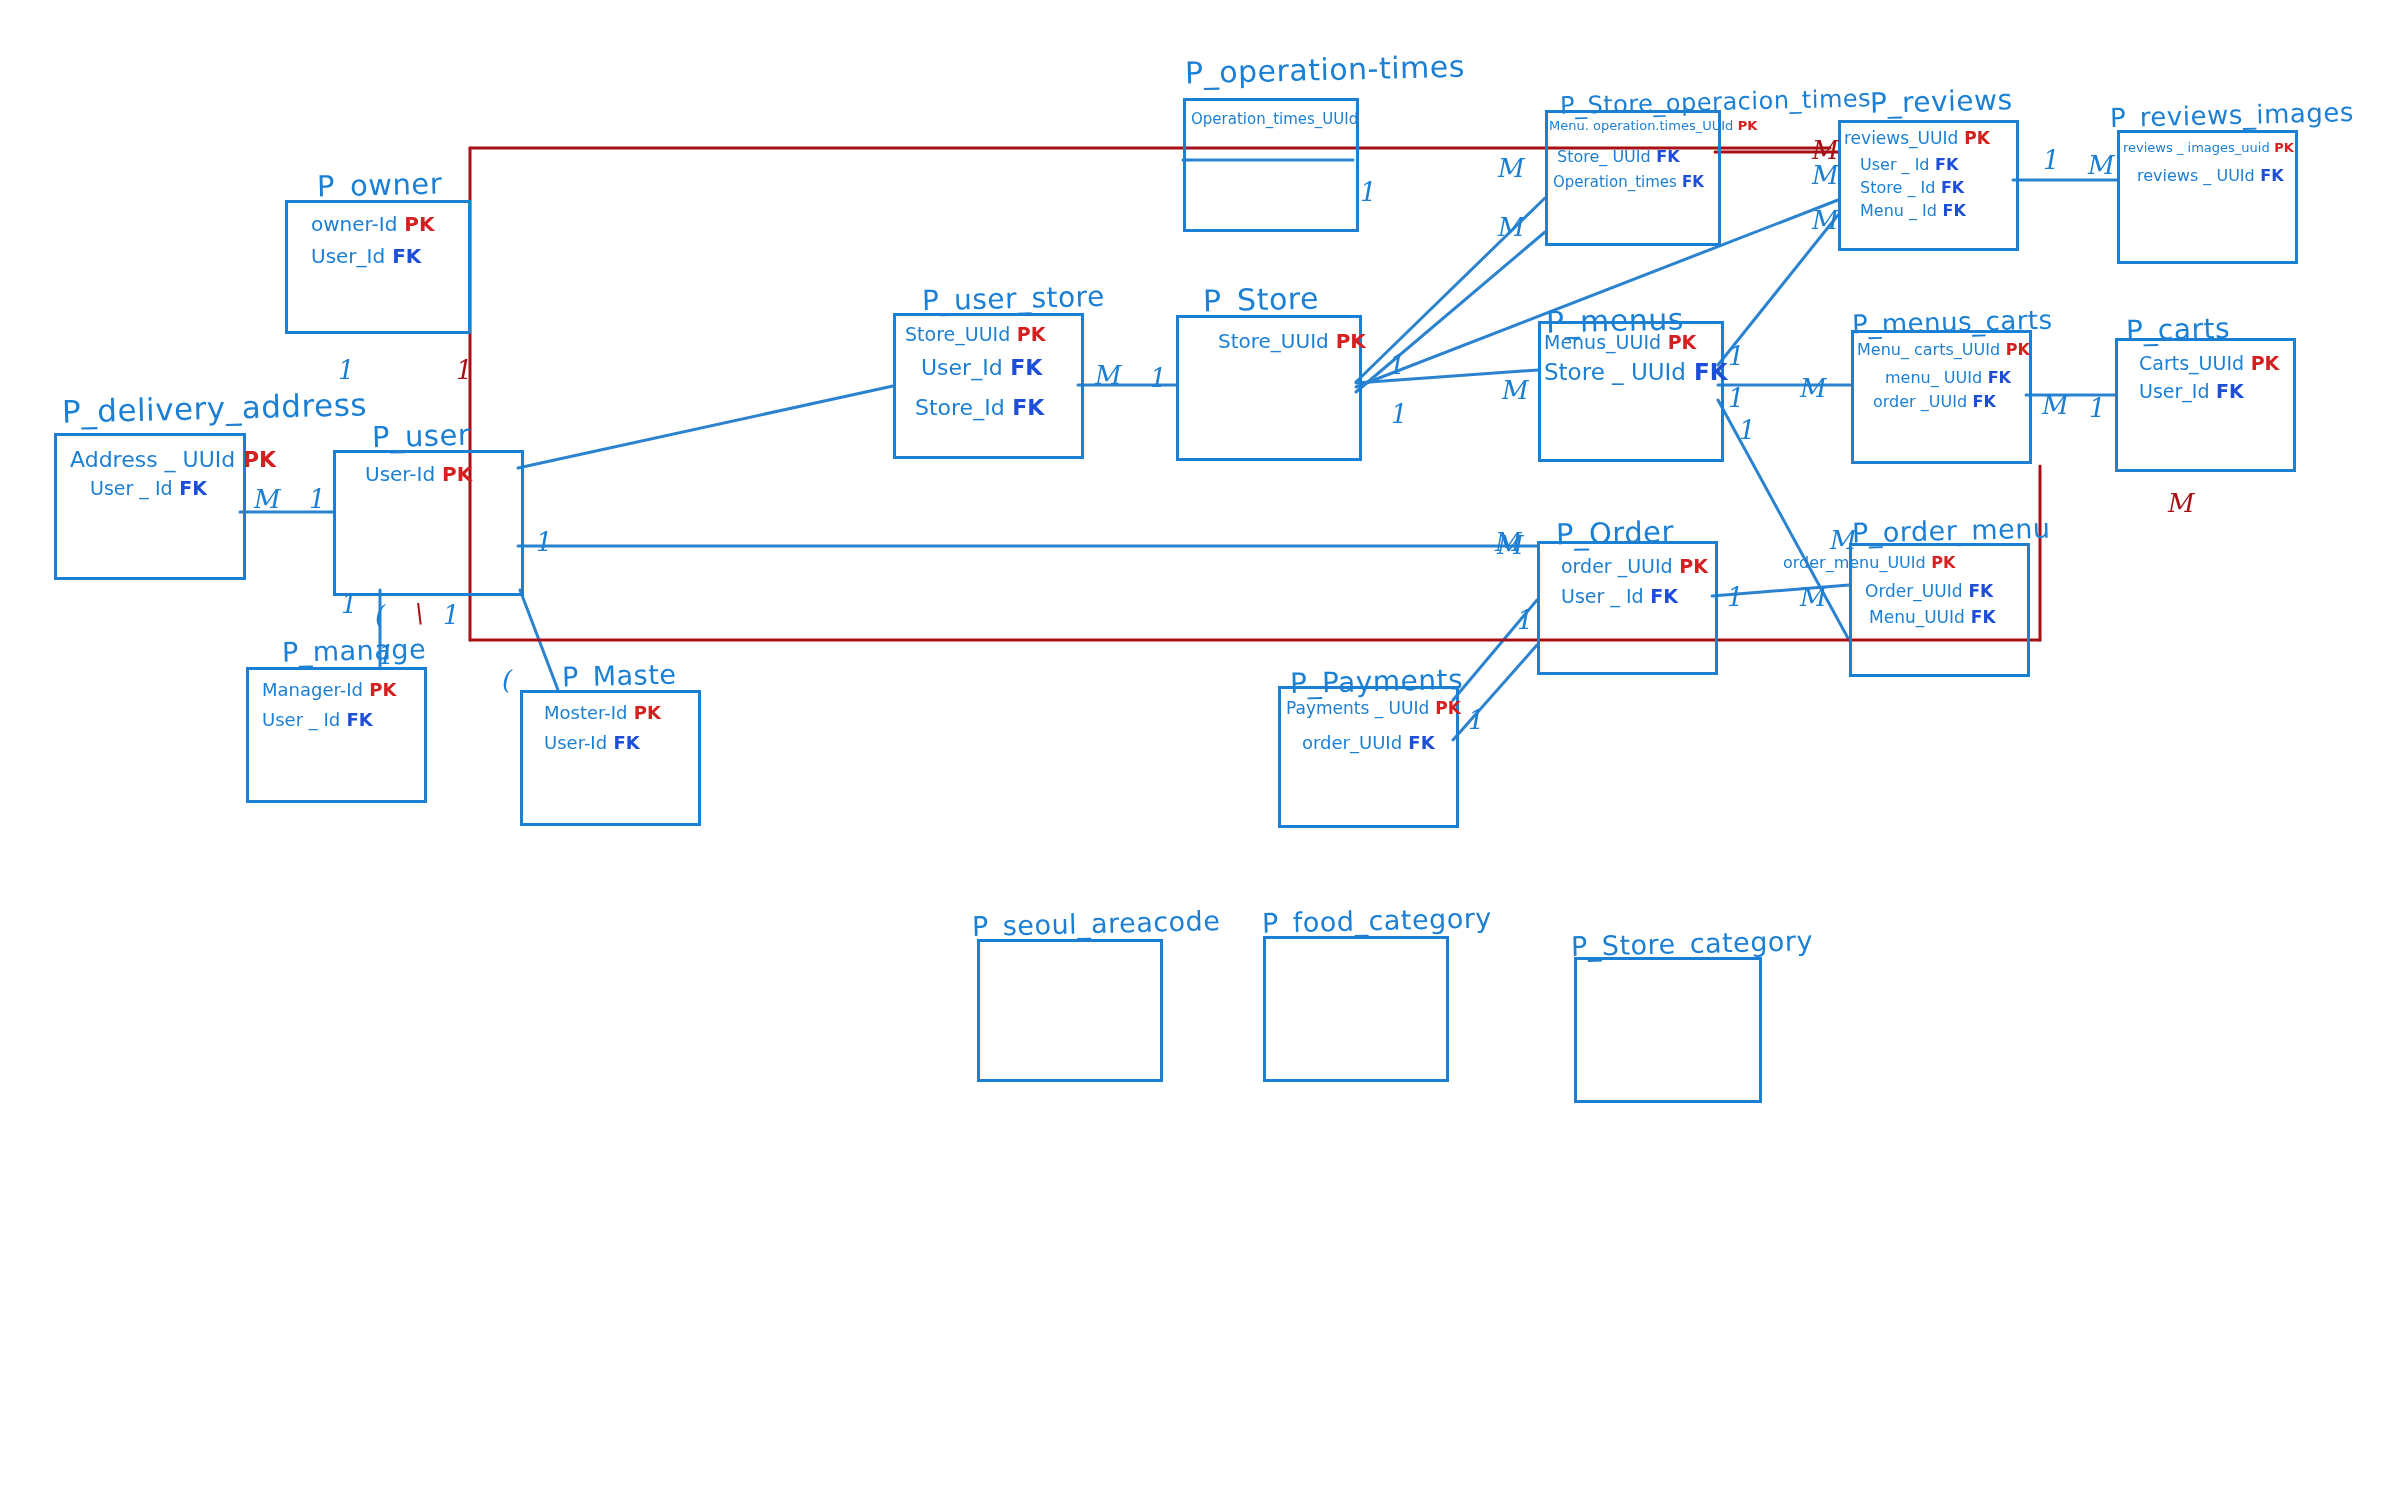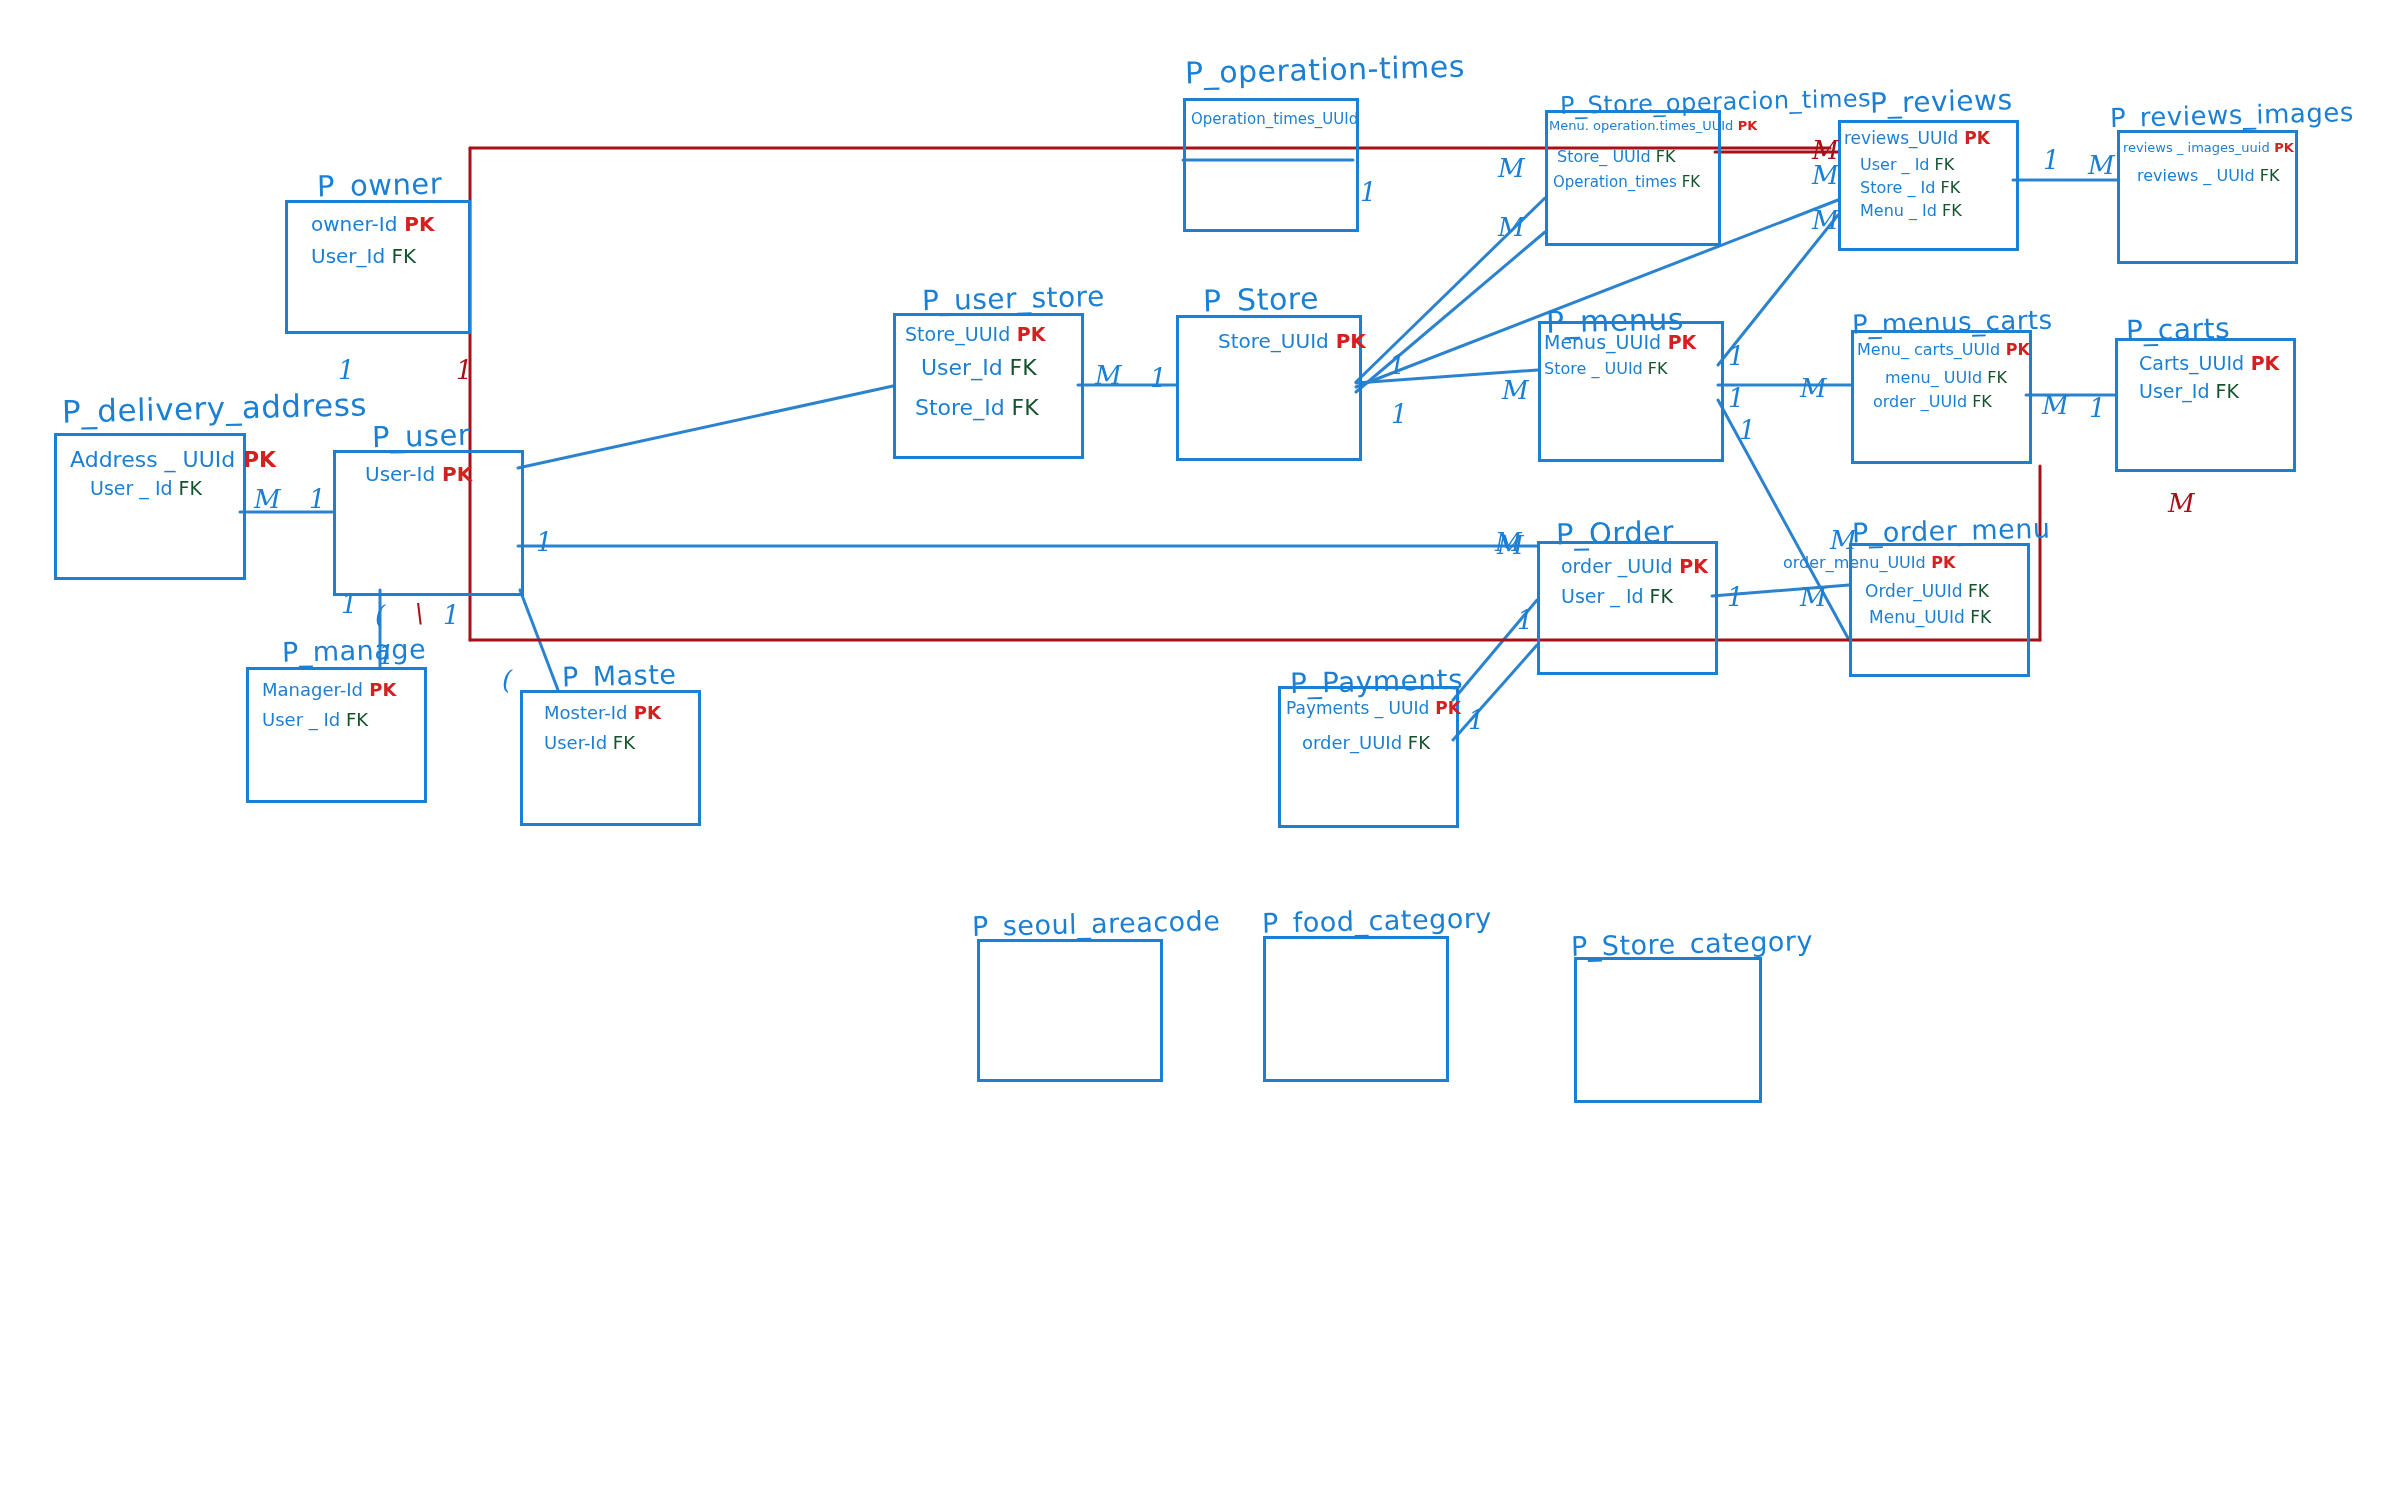--- a/index.html
+++ b/index.html
@@ -10,21 +10,21 @@
     position:absolute;color:#1b7fd4;white-space:nowrap;
     font-family:"DejaVu Sans",sans-serif;font-weight:400;
     letter-spacing:.5px;
   }
   .attr{
     position:absolute;white-space:nowrap;color:#1b7fd4;
     font-family:"DejaVu Sans",sans-serif;
   }
   .attr .nm{color:#1b7fd4;}
   .attr .pk{color:#d42020;font-weight:bold;}
-  .attr .fk{color:#14532d;font-weight:normal;}
+  .attr .fk{color:#1d4ed8;font-weight:bold;}
   .card{
     position:absolute;color:#1b7fd4;font-style:italic;
     font-family:"DejaVu Serif",serif;font-size:26px;white-space:nowrap;
   }
   .card.red{color:#a81018;}
 </style>
 </head>
 <body>
 
 <div id="canvas">
@@ -96,21 +96,21 @@
       <div class="attr" style="left: 1860px; top: 155px; font-size: 16px;"><span class="nm">User _ Id</span><span class="fk"> FK</span></div>
       <div class="attr" style="left: 1860px; top: 178px; font-size: 16px;"><span class="nm">Store _ Id</span><span class="fk"> FK</span></div>
       <div class="attr" style="left: 1860px; top: 201px; font-size: 16px;"><span class="nm">Menu _ Id</span><span class="fk"> FK</span></div>
       <div class="ent-title" style="left: 2110px; top: 100px; font-size: 26px; transform: rotate(-1.4deg);">P_reviews_images</div>
       <div style="position: absolute; left: 2117px; top: 130px; width: 175px; height: 128px; border: 3px solid rgb(27, 127, 212); background: transparent;"></div>
       <div class="attr" style="left: 2123px; top: 140px; font-size: 13px;"><span class="nm">reviews _ images_uuid</span><span class="pk"> PK</span></div>
       <div class="attr" style="left: 2137px; top: 166px; font-size: 16px;"><span class="nm">reviews _ UUId</span><span class="fk"> FK</span></div>
       <div class="ent-title" style="left: 1546px; top: 303px; font-size: 30px; transform: rotate(-1.4deg);">P_menus</div>
       <div style="position: absolute; left: 1538px; top: 321px; width: 180px; height: 135px; border: 3px solid rgb(27, 127, 212); background: transparent;"></div>
       <div class="attr" style="left: 1544px; top: 331px; font-size: 19px;"><span class="nm">Menus_UUId</span><span class="pk"> PK</span></div>
-      <div class="attr" style="left: 1544px; top: 359px; font-size: 16px;"><span class="nm">Store _ UUId</span><span class="fk"> FK</span></div>
+      <div class="attr" style="left: 1544px; top: 359px; font-size: 23px;"><span class="nm">Store _ UUId</span><span class="fk"> FK</span></div>
       <div class="ent-title" style="left: 1852px; top: 307px; font-size: 26px; transform: rotate(-1.4deg);">P_menus_carts</div>
       <div style="position: absolute; left: 1851px; top: 330px; width: 175px; height: 128px; border: 3px solid rgb(27, 127, 212); background: transparent;"></div>
       <div class="attr" style="left: 1857px; top: 340px; font-size: 16px;"><span class="nm">Menu_ carts_UUId</span><span class="pk"> PK</span></div>
       <div class="attr" style="left: 1873px; top: 368px; font-size: 16px; margin-left: 12px;"><span class="nm">menu_ UUId</span><span class="fk"> FK</span></div>
       <div class="attr" style="left: 1873px; top: 392px; font-size: 16px;"><span class="nm">order _UUId</span><span class="fk"> FK</span></div>
       <div class="ent-title" style="left: 2126px; top: 313px; font-size: 28px; transform: rotate(-1.4deg);">P_carts</div>
       <div style="position: absolute; left: 2115px; top: 338px; width: 175px; height: 128px; border: 3px solid rgb(27, 127, 212); background: transparent;"></div>
       <div class="attr" style="left: 2139px; top: 352px; font-size: 19px;"><span class="nm">Carts_UUId</span><span class="pk"> PK</span></div>
       <div class="attr" style="left: 2139px; top: 380px; font-size: 19px;"><span class="nm">User_Id</span><span class="fk"> FK</span></div>
       <div class="ent-title" style="left: 1556px; top: 516px; font-size: 29px; transform: rotate(-1.4deg);">P_Order</div>

